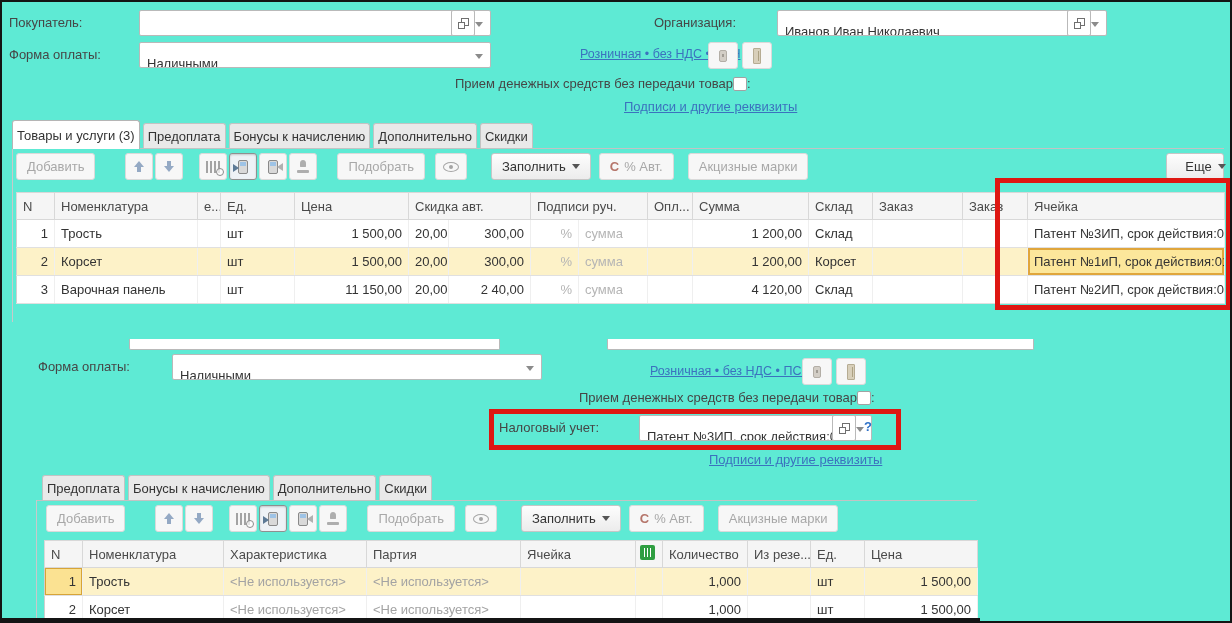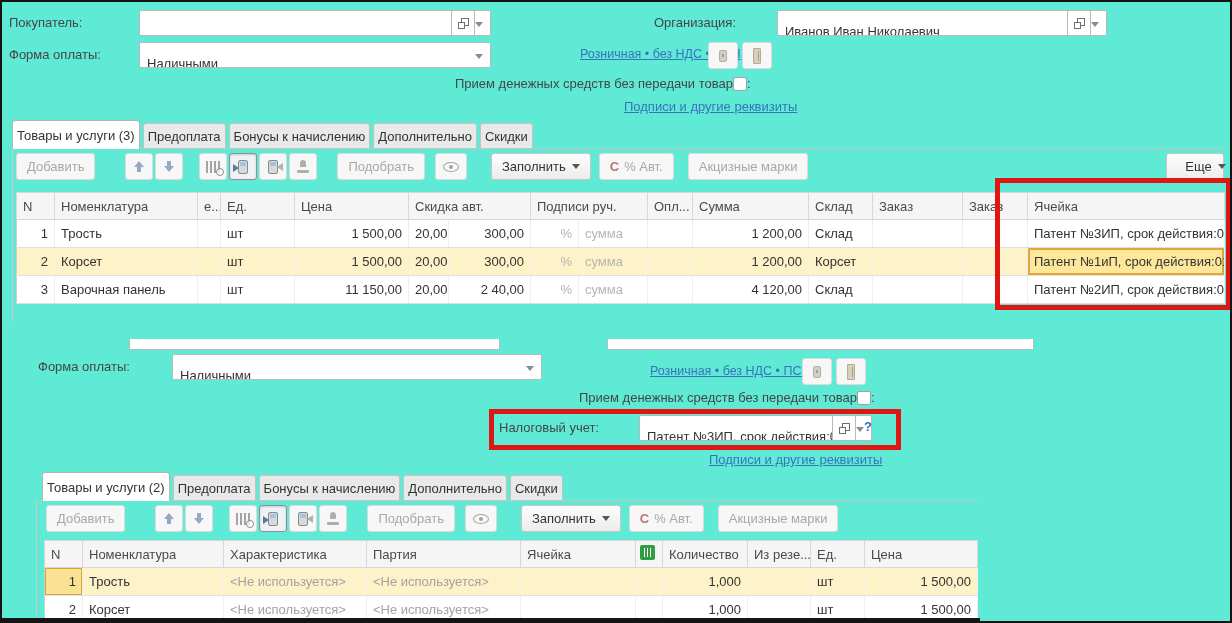--- a/index.html
+++ b/index.html
@@ -298,21 +298,20 @@
   <div class="openbtn" style="left:830px;top:413px;">
     <span class="gopen"></span>
   </div>
   <div class="help" style="left:862px;top:417px;">?</div>
 
   <div class="redbox" style="left:487px;top:407px;width:412px;height:41px;"></div>
 
   <div class="lnk" style="left:707px;top:450px;">Подписи и другие реквизиты</div>
 
   <div class="tabs" style="left:40px;top:470px;">
-    <div class="tab active">Товары и услуги (2)</div>
     <div class="tab">Предоплата</div>
     <div class="tab">Бонусы к начислению</div>
     <div class="tab">Дополнительно</div>
     <div class="tab">Скидки</div>
   </div>
   <div class="pline" style="left:34px;top:498px;width:941px;"></div>
   <div class="pleft" style="left:34px;top:498px;height:122px;"></div>
 
   <div class="tbar" style="left:44px;top:503px;">
     <div class="tbtn dis">Добавить</div>

